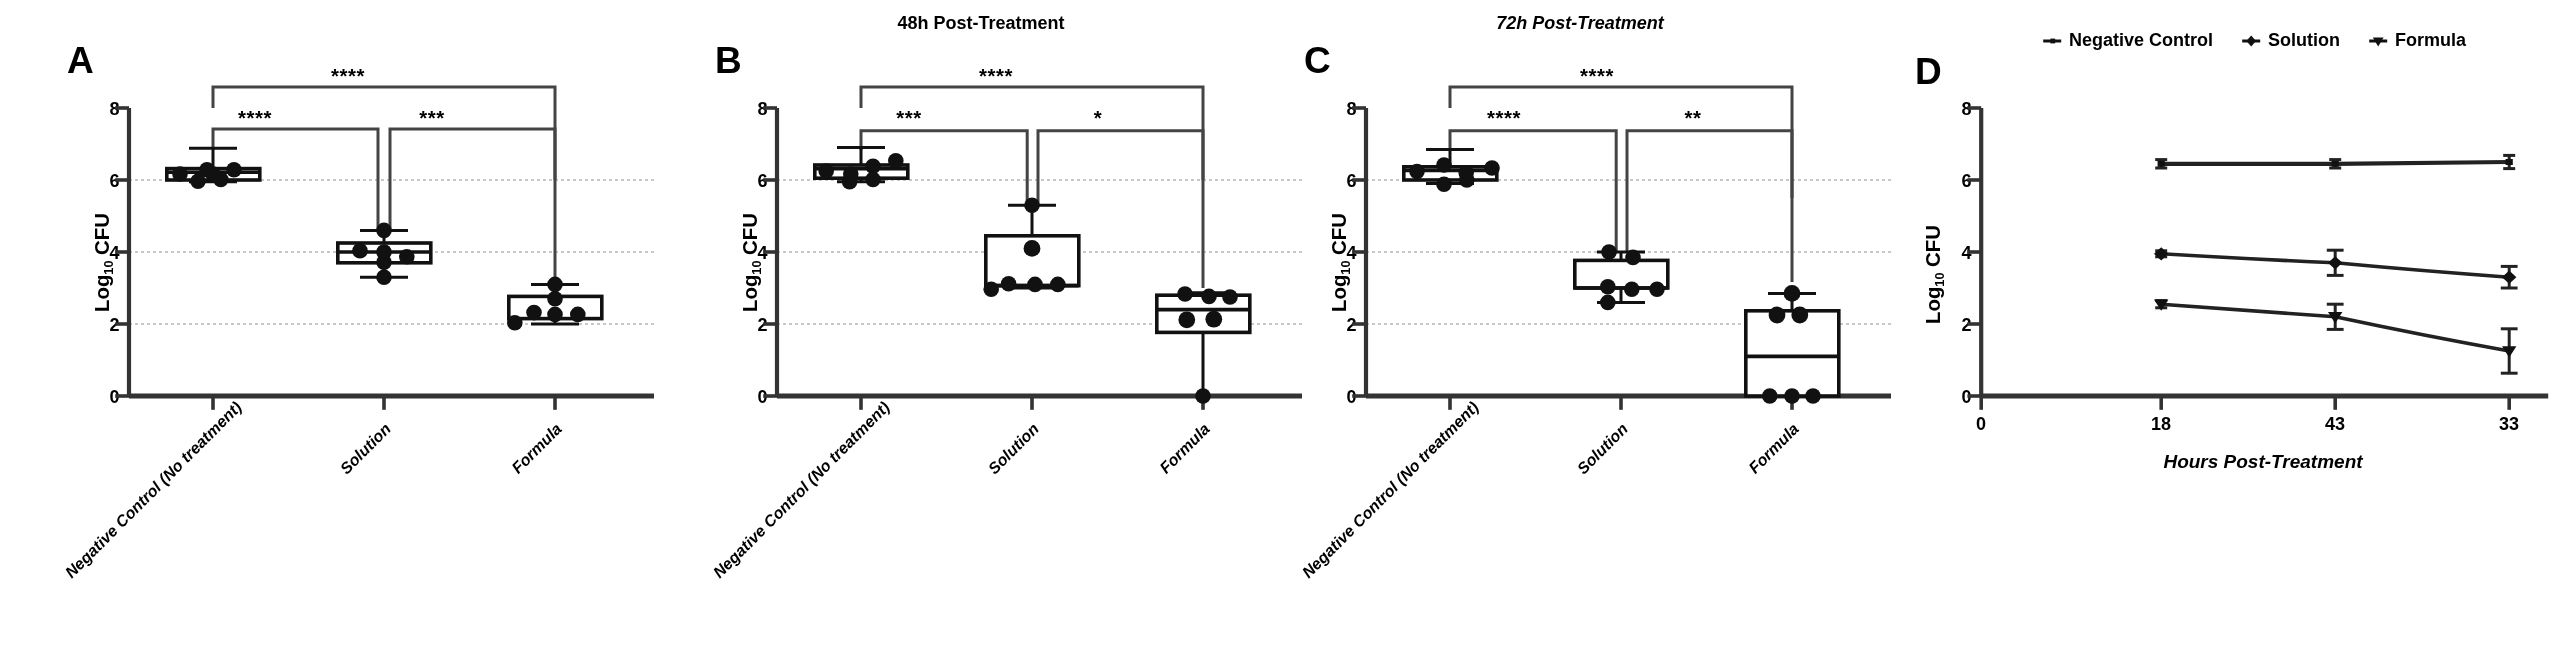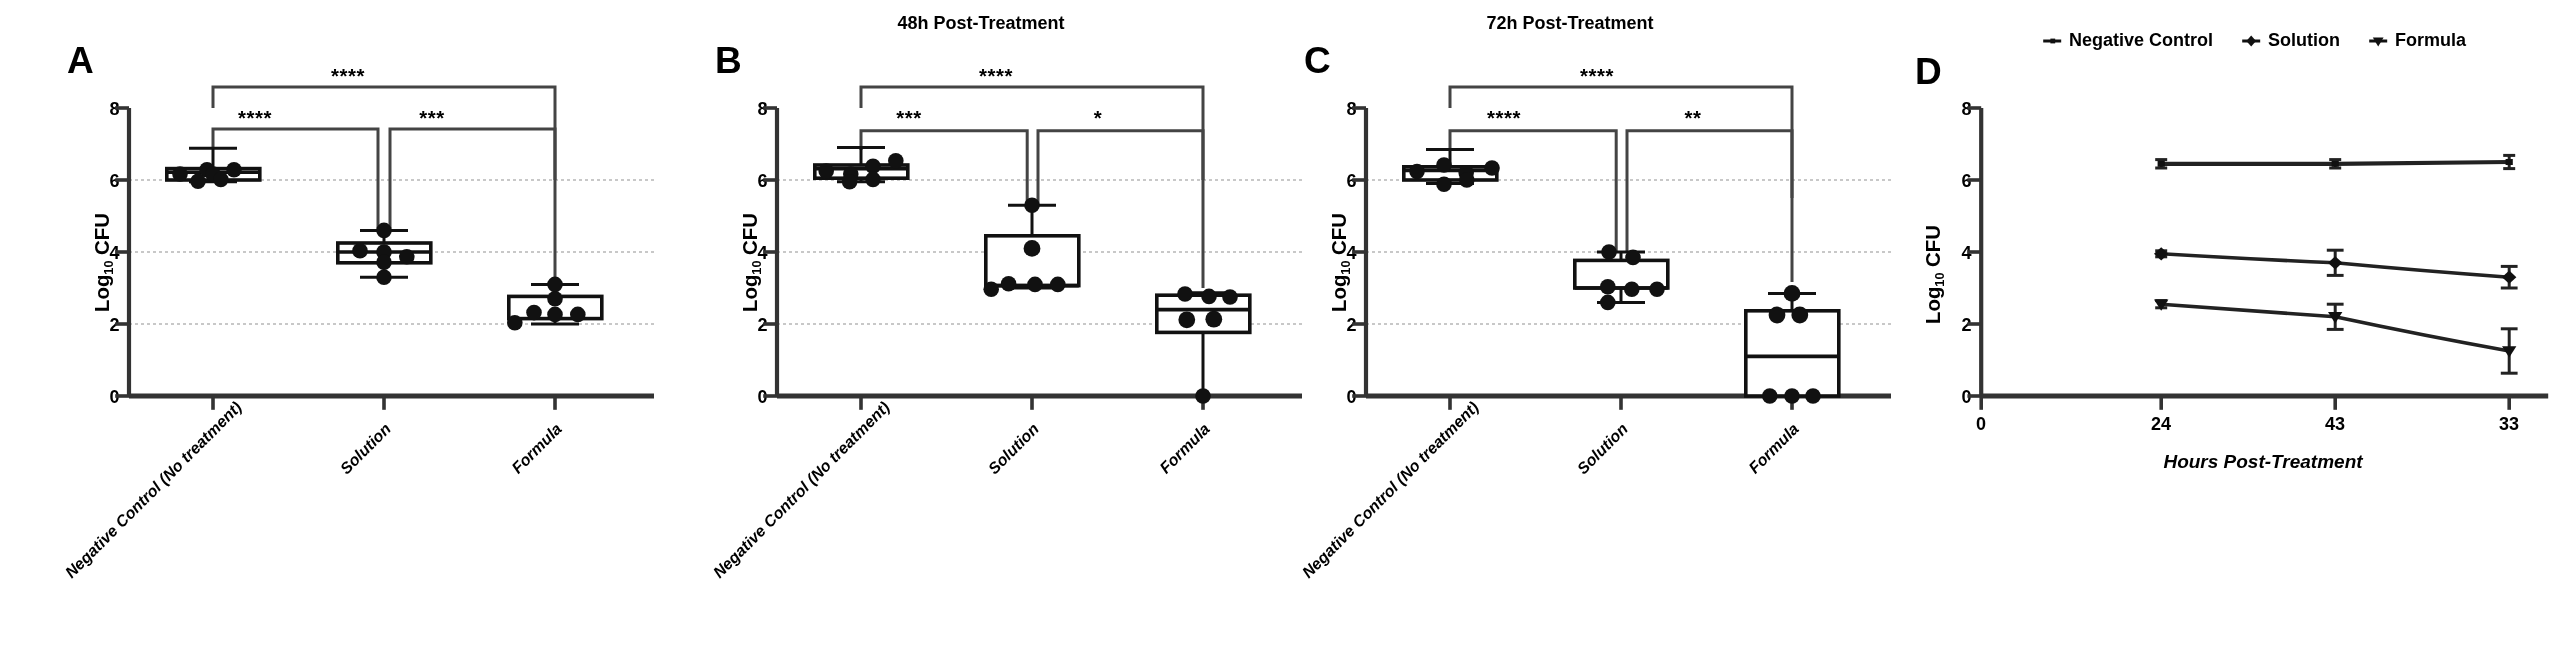--- a/index.html
+++ b/index.html
@@ -220,21 +220,21 @@
       </svg>
     </div>
 
     <div class="xtick-rot" style="left:0px;top:420px;width:211px;">Negative Control (No treatment)</div>
     <div class="xtick-rot" style="left:240px;top:420px;width:142px;">Solution</div>
     <div class="xtick-rot" style="left:408px;top:420px;width:145px;">Formula</div>
   </div>
 
   <div class="panel" style="left:1237px;width:660px;">
     <div class="panel-letter" style="left:67px;top:42px;">C</div>
-    <div class="panel-title" style="left:123px;top:13.2px;width:420px;">72h Post-Treatment</div>
+    <div class="panel-title" style="left:133px;top:13.2px;width:420px;font-style:italic;">72h Post-Treatment</div>
 
     <div class="ylabel" style="left:91px;top:312px;">
       <span>Log</span><sub>10</sub><span> CFU</span>
     </div>
 
     <div class="ytick" style="left:93px;top:99px;">8</div>
     <div class="ytick" style="left:93px;top:171px;">6</div>
     <div class="ytick" style="left:93px;top:243px;">4</div>
     <div class="ytick" style="left:93px;top:315px;">2</div>
     <div class="ytick" style="left:93px;top:387px;">0</div>
@@ -433,21 +433,21 @@
           <g fill="#111">
             <polygon points="438,499 462,499 450,518"></polygon>
             <polygon points="728,520 752,520 740,539"></polygon>
             <polygon points="1018,577 1042,577 1030,596"></polygon>
           </g>
         </g>
       </svg>
     </div>
 
     <div class="xtick" style="left:69px;top:414px;width:42px;">0</div>
-    <div class="xtick" style="left:249px;top:414px;width:42px;">24</div>
+    <div class="xtick" style="left:249px;top:414px;width:42px;">18</div>
     <div class="xtick" style="left:423px;top:414px;width:42px;">43</div>
     <div class="xtick" style="left:597px;top:414px;width:42px;">33</div>
 
     <div class="xaxis-title" style="left:180px;top:451px;width:384px;font-style:italic;">Hours Post-Treatment</div>
   </div>
 
 </div>
 
 
 </body></html>

